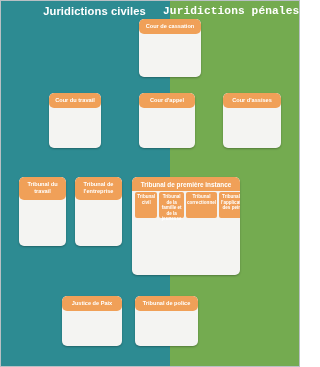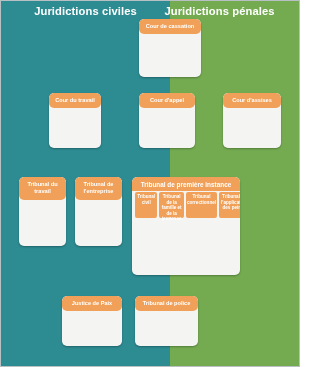--- a/index.html
+++ b/index.html
@@ -26,23 +26,24 @@
   
   .col-title{
     position:absolute;top:3px;
     text-align:center;
     color:#ffffff;
     font-size:11.2px;
     font-weight:bold;
     letter-spacing:.1px;
     line-height:14px;
     white-space:nowrap;
+    padding-left:9px;
   }
   .col-title.civil{left:0;width:169px;}
-  .col-title.penal{left:153px;width:131px;}
+  .col-title.penal{left:153px;width:131px;font-family:Liberation Mono, monospace;}
 
   
   .card{
     position:absolute;
     background:#f4f4f2;
     border-radius:5px;
     box-shadow:0 1px 2px rgba(0,0,0,.28);
     box-sizing:border-box;
     overflow:hidden;
   }

